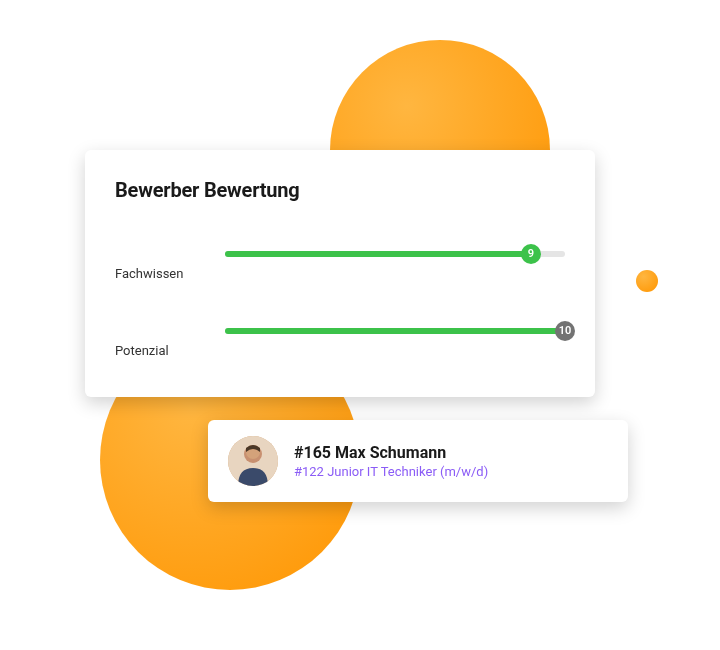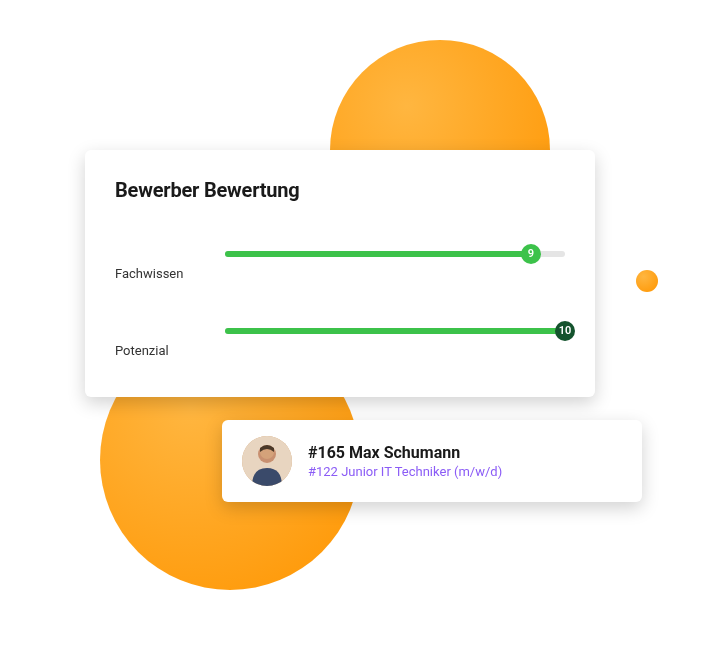--- a/index.html
+++ b/index.html
@@ -90,21 +90,21 @@
   transform: translate(-50%, -50%);
   display: flex;
   align-items: center;
   justify-content: center;
   color: #fff;
   font-size: 11px;
   font-weight: 600;
 }
 .candidate-card {
   top: 420px;
-  left: 222px;
+  left: 208px;
   width: 420px;
   padding: 16px 20px;
   display: flex;
   align-items: center;
   gap: 16px;
 }
 .avatar {
   width: 50px;
   height: 50px;
   border-radius: 50%;
@@ -141,21 +141,21 @@
       <div class="slider-fill" style="width: 90%; background: rgb(60, 194, 74);"></div>
       <div class="slider-thumb" style="left: 90%; background: rgb(60, 194, 74);">9</div>
     </div>
   </div>
 
 
   <div class="rating-row">
     <div class="rating-label">Potenzial</div>
     <div class="slider">
       <div class="slider-fill" style="width: 100%; background: rgb(60, 194, 74);"></div>
-      <div class="slider-thumb" style="left: 100%; background: #14532d;">10</div>
+      <div class="slider-thumb" style="left: 100%; background: #737373;">10</div>
     </div>
   </div>
 </div>
 
 <div class="card candidate-card">
   <div class="avatar">
     <svg viewBox="0 0 50 50">
       <rect width="50" height="50" fill="#e8d5c0"></rect>
       <circle cx="25" cy="18" r="9" fill="#c89070"></circle>
       <path d="M 10 50 Q 10 32 25 32 Q 40 32 40 50 Z" fill="#3a4a6a"></path>

